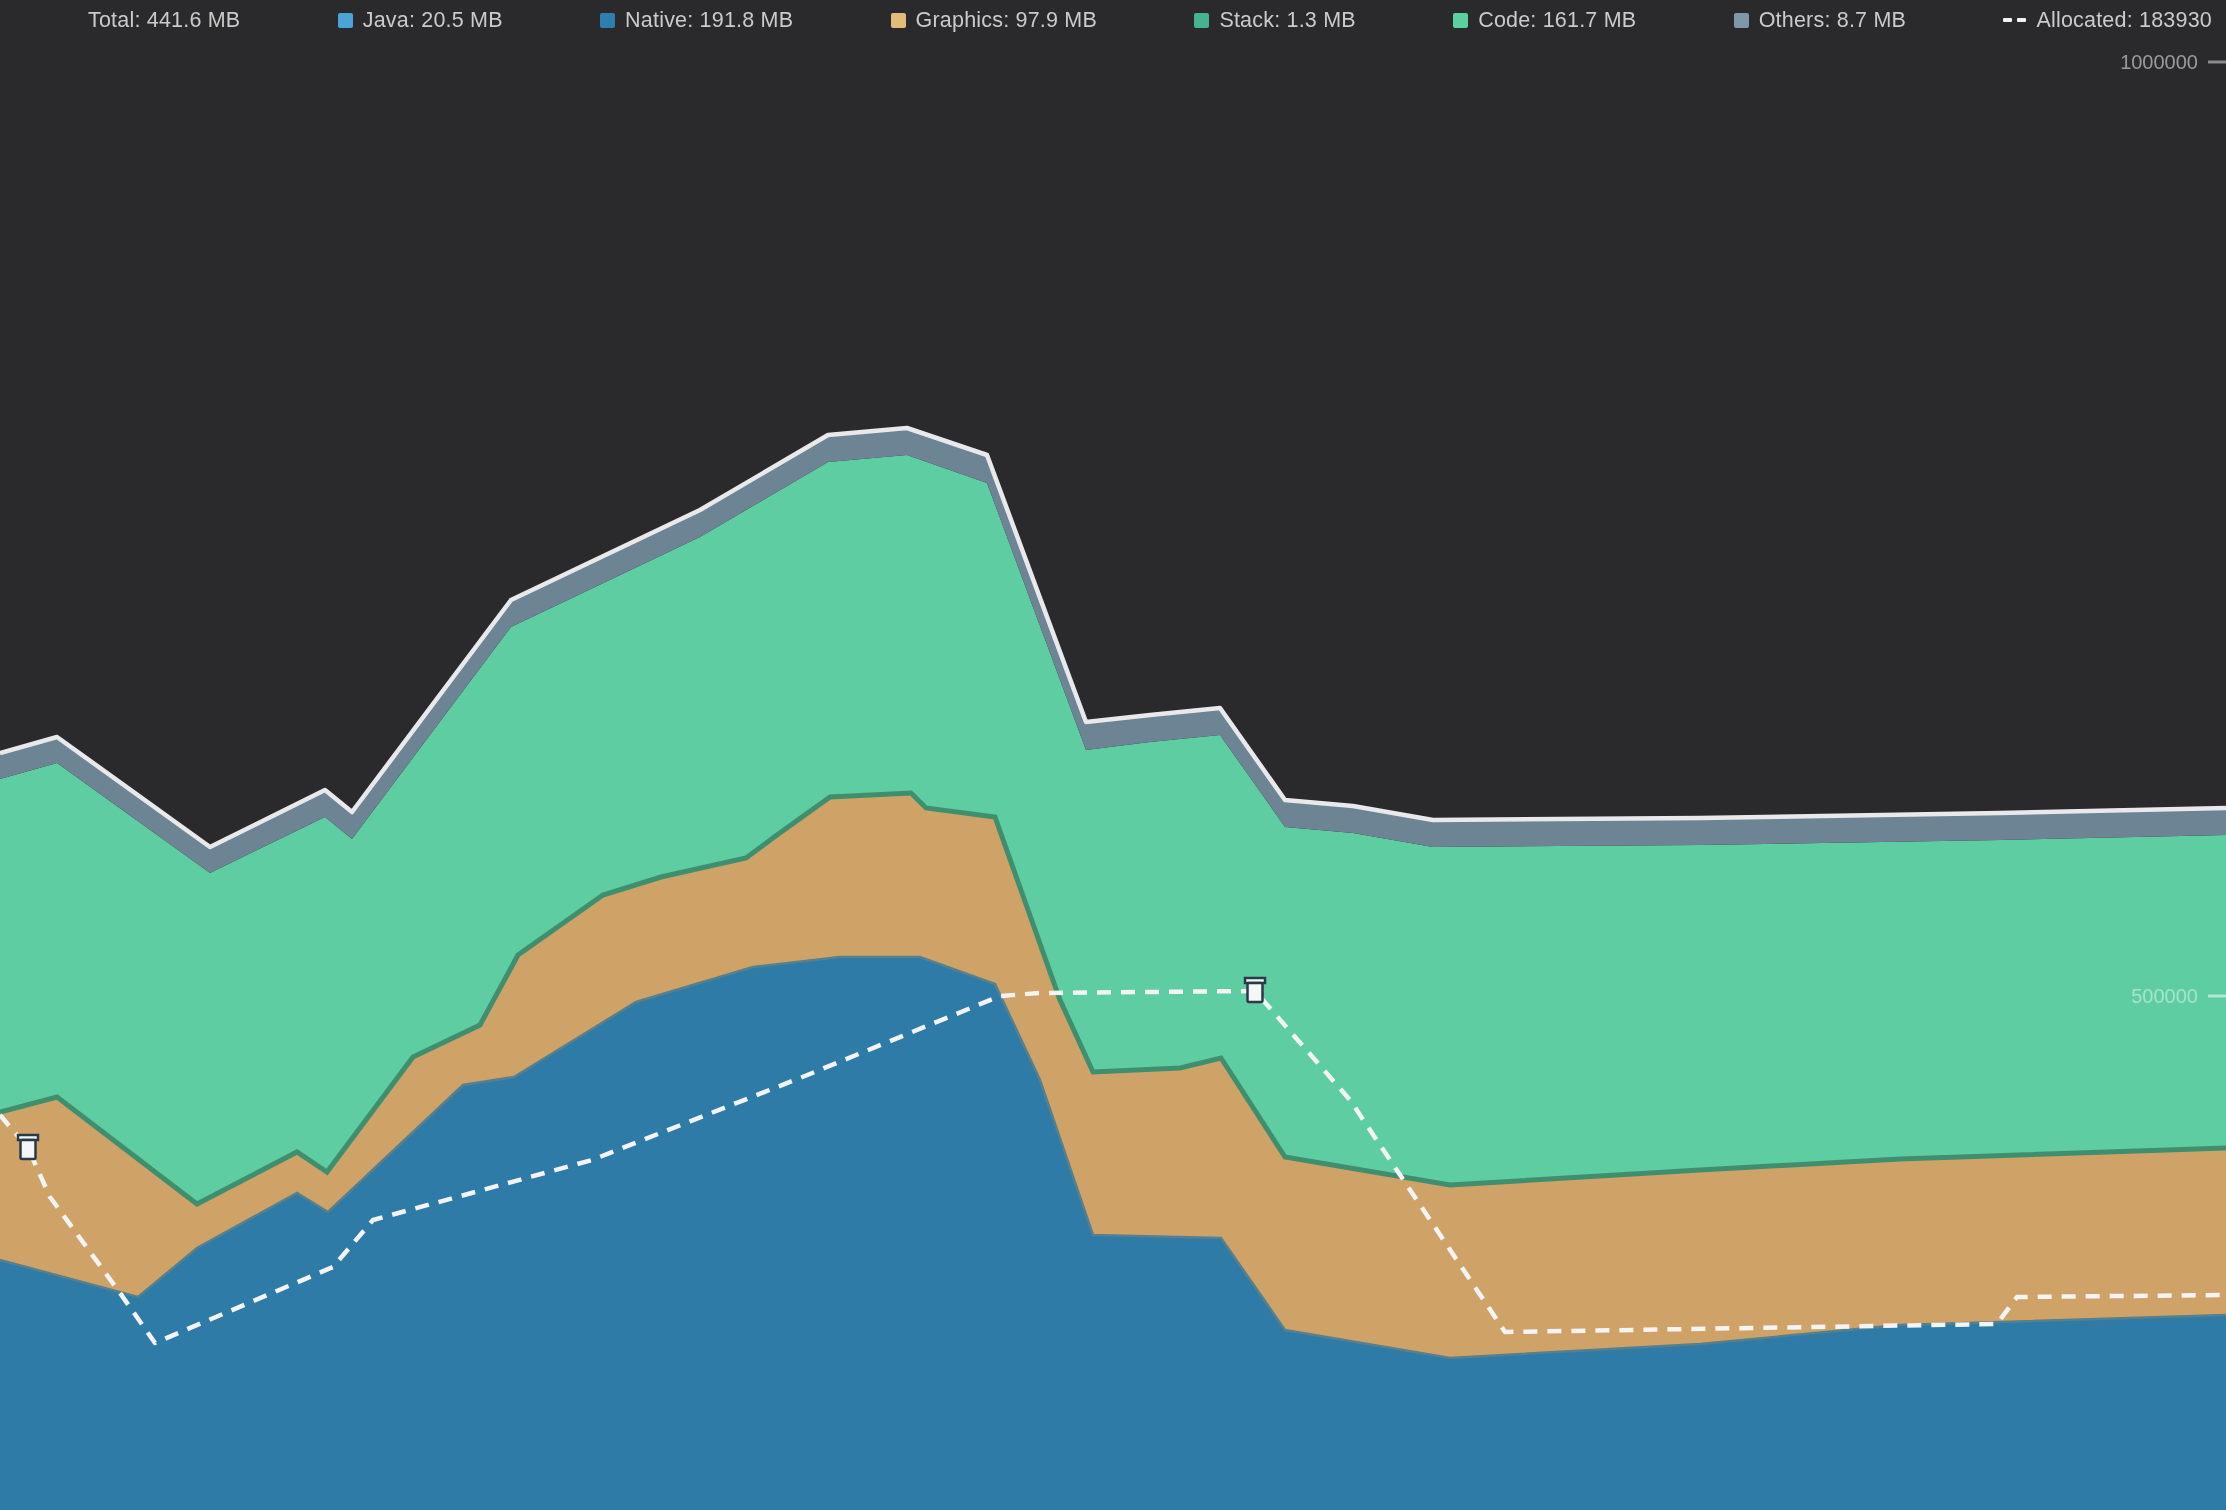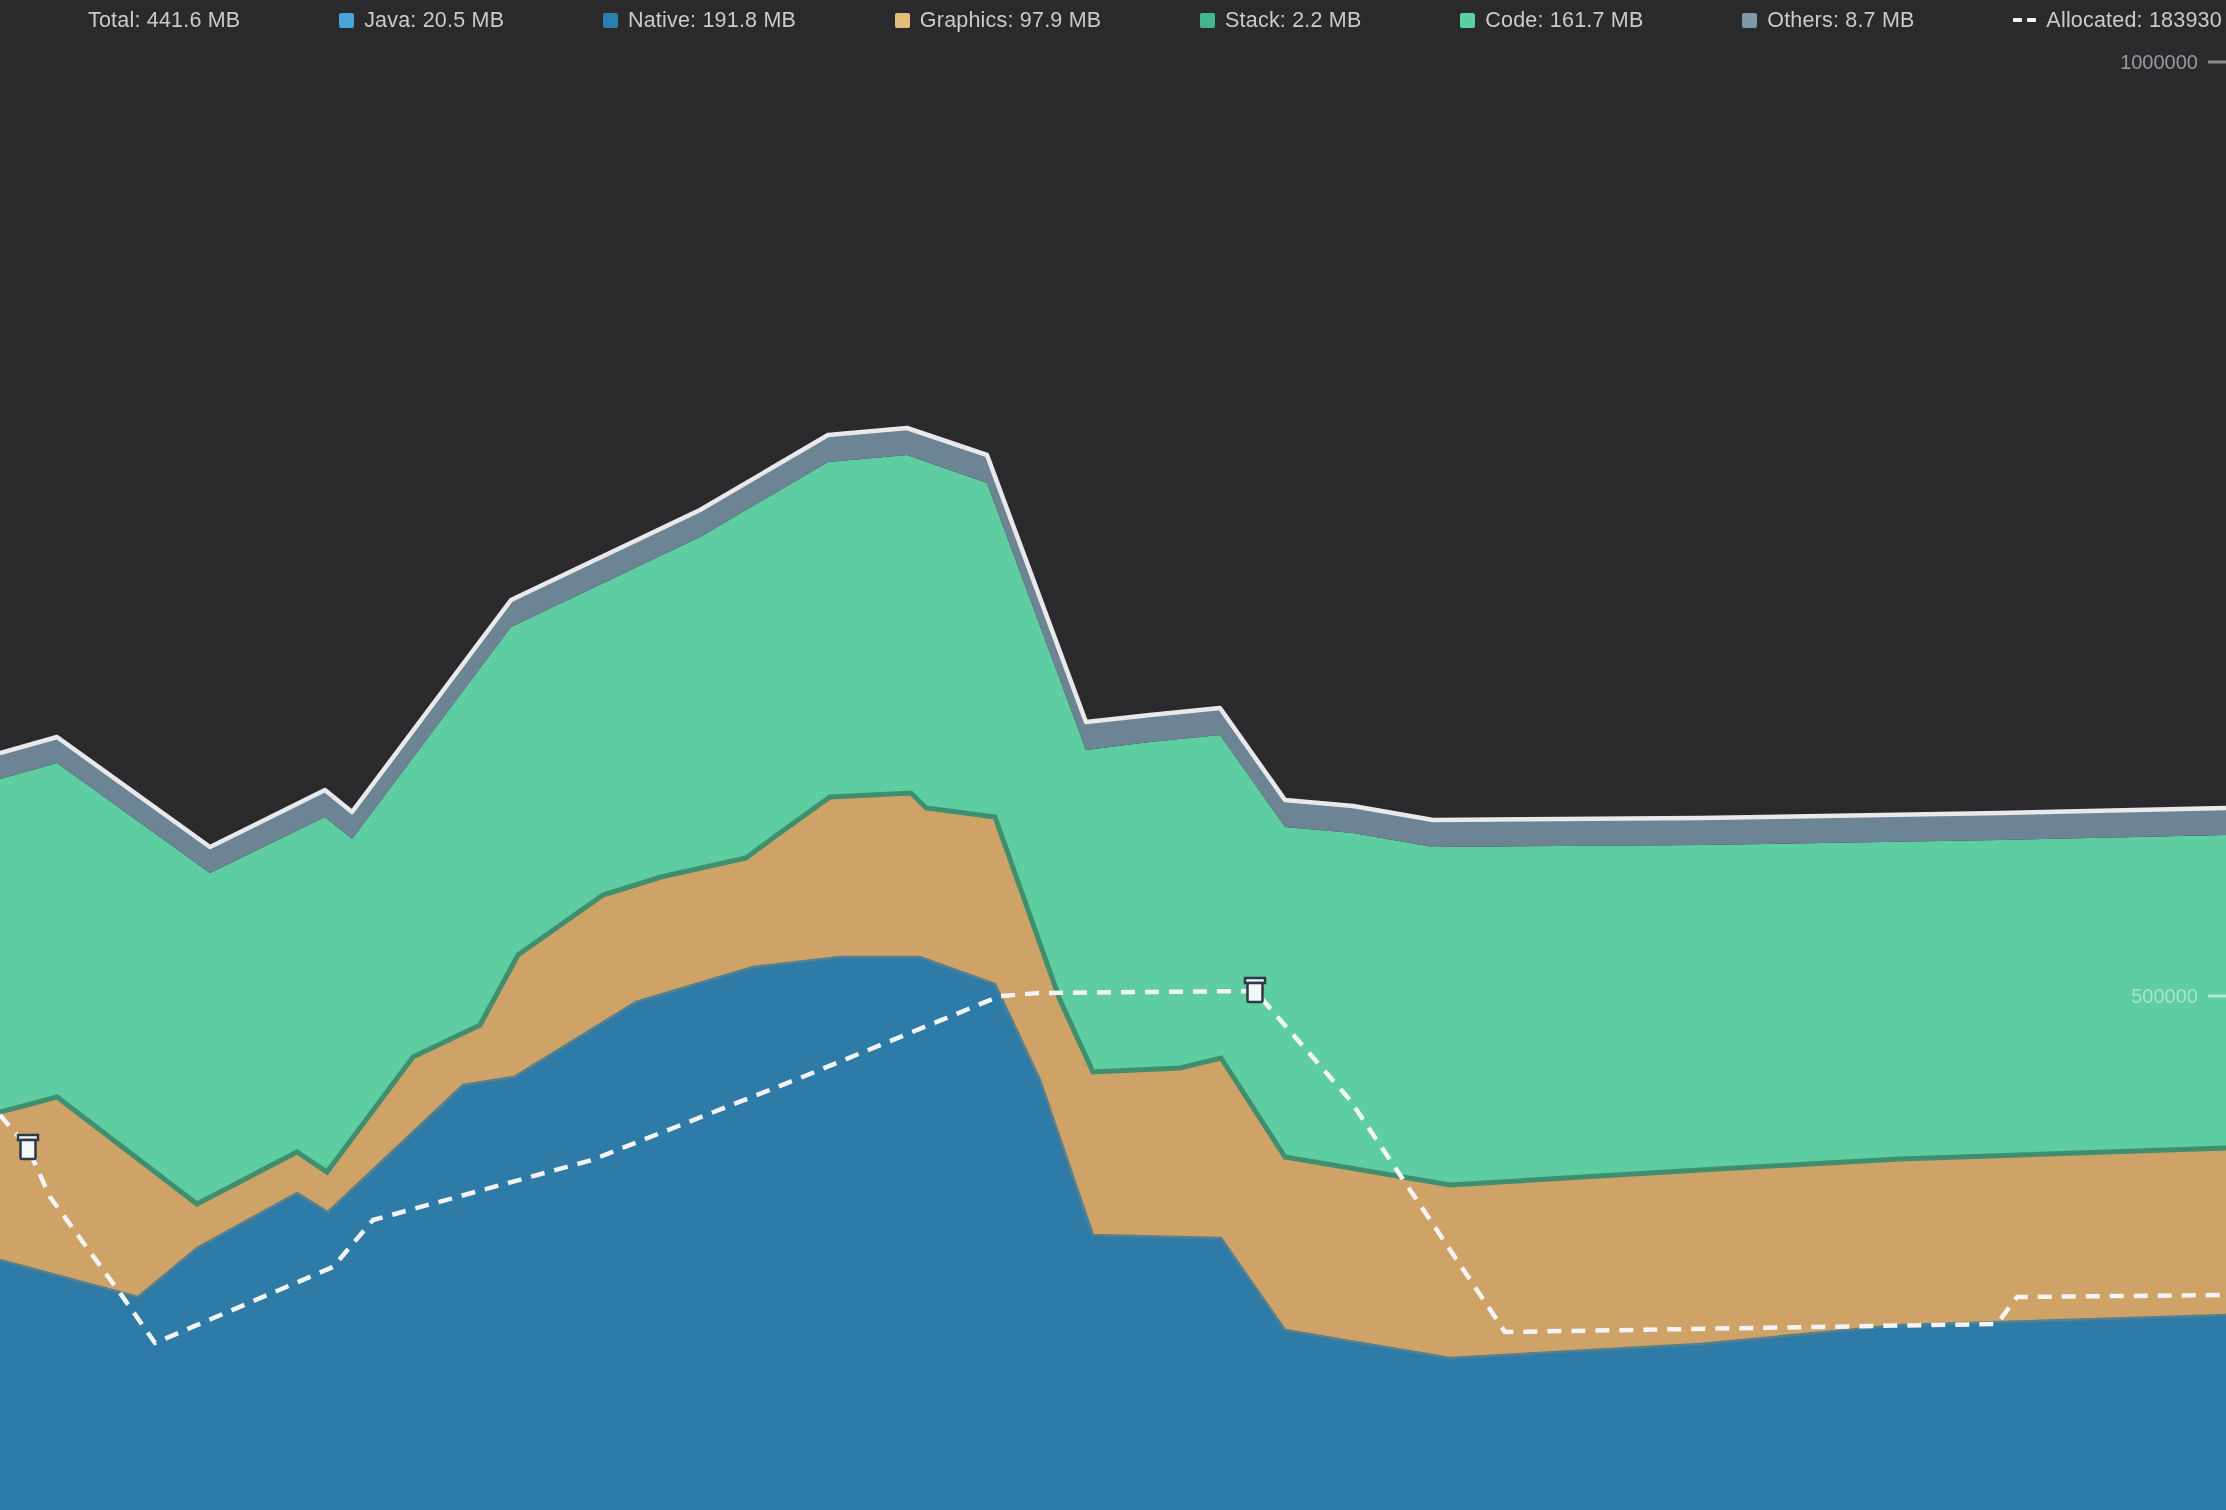--- a/index.html
+++ b/index.html
@@ -1,21 +1,21 @@
 <!DOCTYPE html>
 <html><head>
 <meta charset="utf-8">
 <style>
   html,body{margin:0;padding:0;background:#2a292b;width:2226px;height:1510px;overflow:hidden;
     font-family:"Liberation Sans", sans-serif;}
   .stage{position:relative;width:2226px;height:1510px;background:#2a292b;}
   #chart-svg{position:absolute;left:0;top:0;}
   .legend{position:absolute;left:0;top:0;width:2226px;height:40px;
     display:flex;align-items:center;justify-content:space-between;
-    box-sizing:border-box;padding:0 4px 0 88px;z-index:5;}
+    box-sizing:border-box;padding:0 14px 0 88px;z-index:5;}
   .legend-item{display:flex;align-items:center;gap:10px;white-space:nowrap;}
   .legend-label{color:#cbcbcb;font-size:21.5px;letter-spacing:0.2px;}
   .swatch{width:15px;height:15px;border-radius:2px;display:inline-block;}
   .swatch-dash{display:inline-flex;gap:5px;align-items:center;}
   .swatch-dash i{display:block;width:9px;height:4.5px;background:#f2f2f2;border-radius:1px;}
 </style>
 </head>
 <body>
 
 <div class="stage">
@@ -53,21 +53,21 @@
       <span class="legend-item">
         <span class="swatch" style="background: rgb(47, 127, 174);"></span>
         <span class="legend-label">Native: 191.8 MB</span>
       </span>
       <span class="legend-item">
         <span class="swatch" style="background: rgb(226, 189, 122);"></span>
         <span class="legend-label">Graphics: 97.9 MB</span>
       </span>
       <span class="legend-item">
         <span class="swatch" style="background: rgb(67, 180, 142);"></span>
-        <span class="legend-label">Stack: 2.2 MB</span>
+        <span class="legend-label">Stack: 1.3 MB</span>
       </span>
       <span class="legend-item">
         <span class="swatch" style="background: rgb(91, 207, 160);"></span>
         <span class="legend-label">Code: 161.7 MB</span>
       </span>
       <span class="legend-item">
         <span class="swatch" style="background: rgb(126, 152, 167);"></span>
         <span class="legend-label">Others: 8.7 MB</span>
       </span>
       <span class="legend-item">

